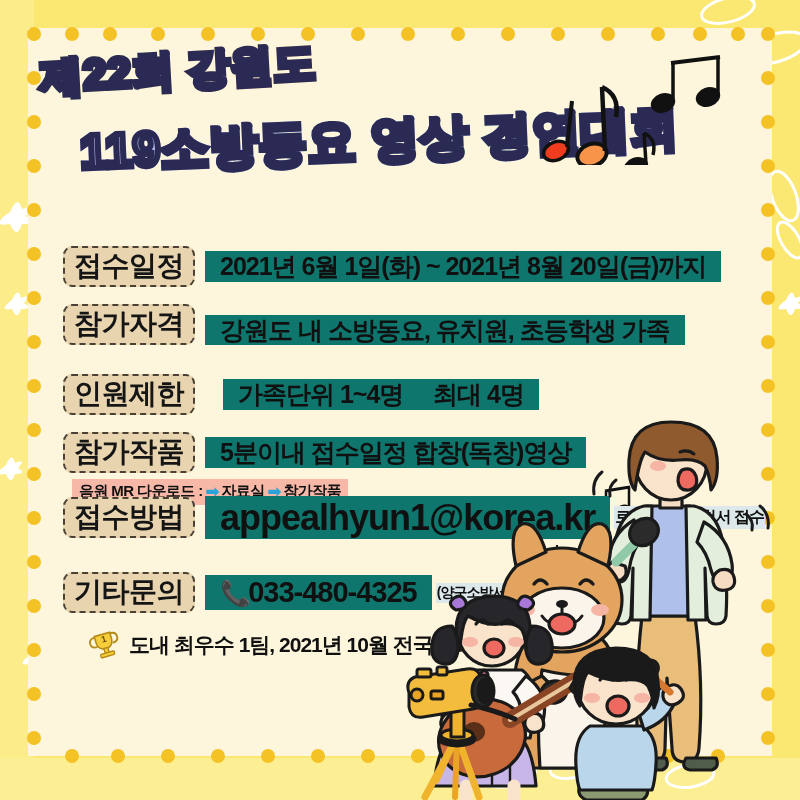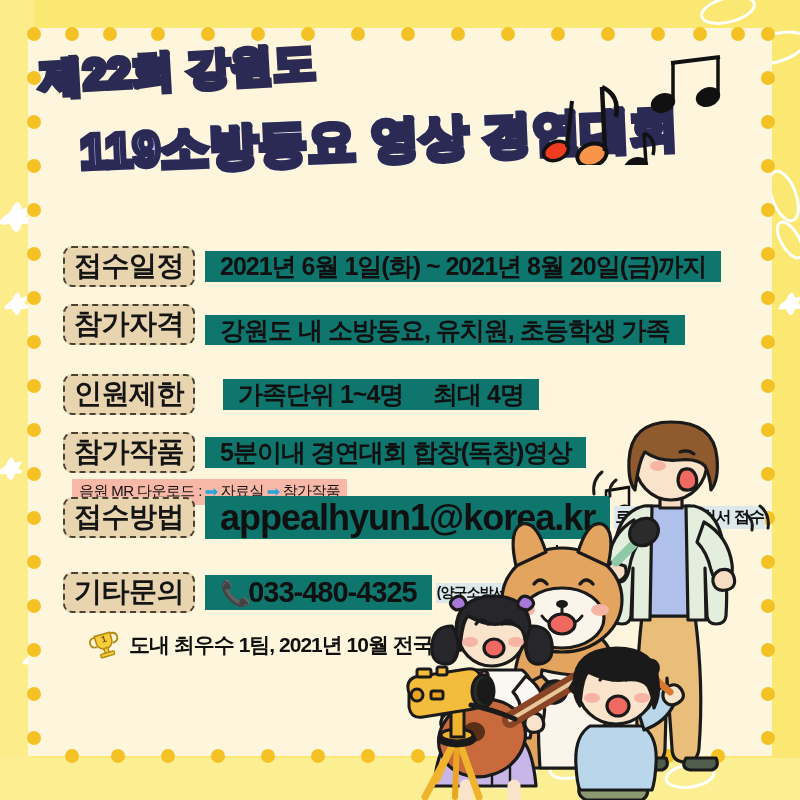--- a/index.html
+++ b/index.html
@@ -71,21 +71,21 @@
   .val.phone { font-size:29px; }
   .sub {
     font-size:16px; font-weight:bold; color:#101010;
     letter-spacing:-1px; background:#DCE8EA; padding:1px 1px;
   }
   .sub.tiny { font-size:14px; }
   #mr-row {
     position:absolute;
     background:#F7B8A8;
     padding:3px 7px 4px 7px;
-    font-size:15px; font-weight:normal; color:#101010;
+    font-size:15px; font-weight:bold; color:#101010;
     letter-spacing:-.6px; white-space:nowrap;
     display:flex; align-items:center; gap:2px;
   }
   .arrow-ico { color:#29A3D9; font-size:16px; margin:0 1px; }
   #trophy-row {
     position:absolute; display:flex; align-items:center; gap:7px;
     font-size:21px; font-weight:bold; color:#101010; letter-spacing:-1px;
     white-space:nowrap;
   }
   .phone-ico { font-size:25px; color:#101010; margin-right:-2px; }
@@ -269,21 +269,21 @@
     <span class="val">강원도 내 소방동요, 유치원, 초등학생 가족</span>
   </div>
 
   <div class="row" style="left:63px; top:374px;gap:28px;">
     <span class="tag">인원제한</span>
     <span class="val" style="white-space:pre;">가족단위 1~4명     최대 4명</span>
   </div>
 
   <div class="row" style="left:63px; top:432px;">
     <span class="tag">참가작품</span>
-    <span class="val">5분이내 경연대회 합창(독창)영상</span>
+    <span class="val">5분이내 접수일정 합창(독창)영상</span>
   </div>
 
   <div id="mr-row" style="left:72px; top:479px;">
     <span>음원  MR 다운로드 :</span>
     <span class="arrow-ico">➡</span>
     <span>자료실</span>
     <span class="arrow-ico">➡</span>
     <span>참가작품</span>
   </div>
 

